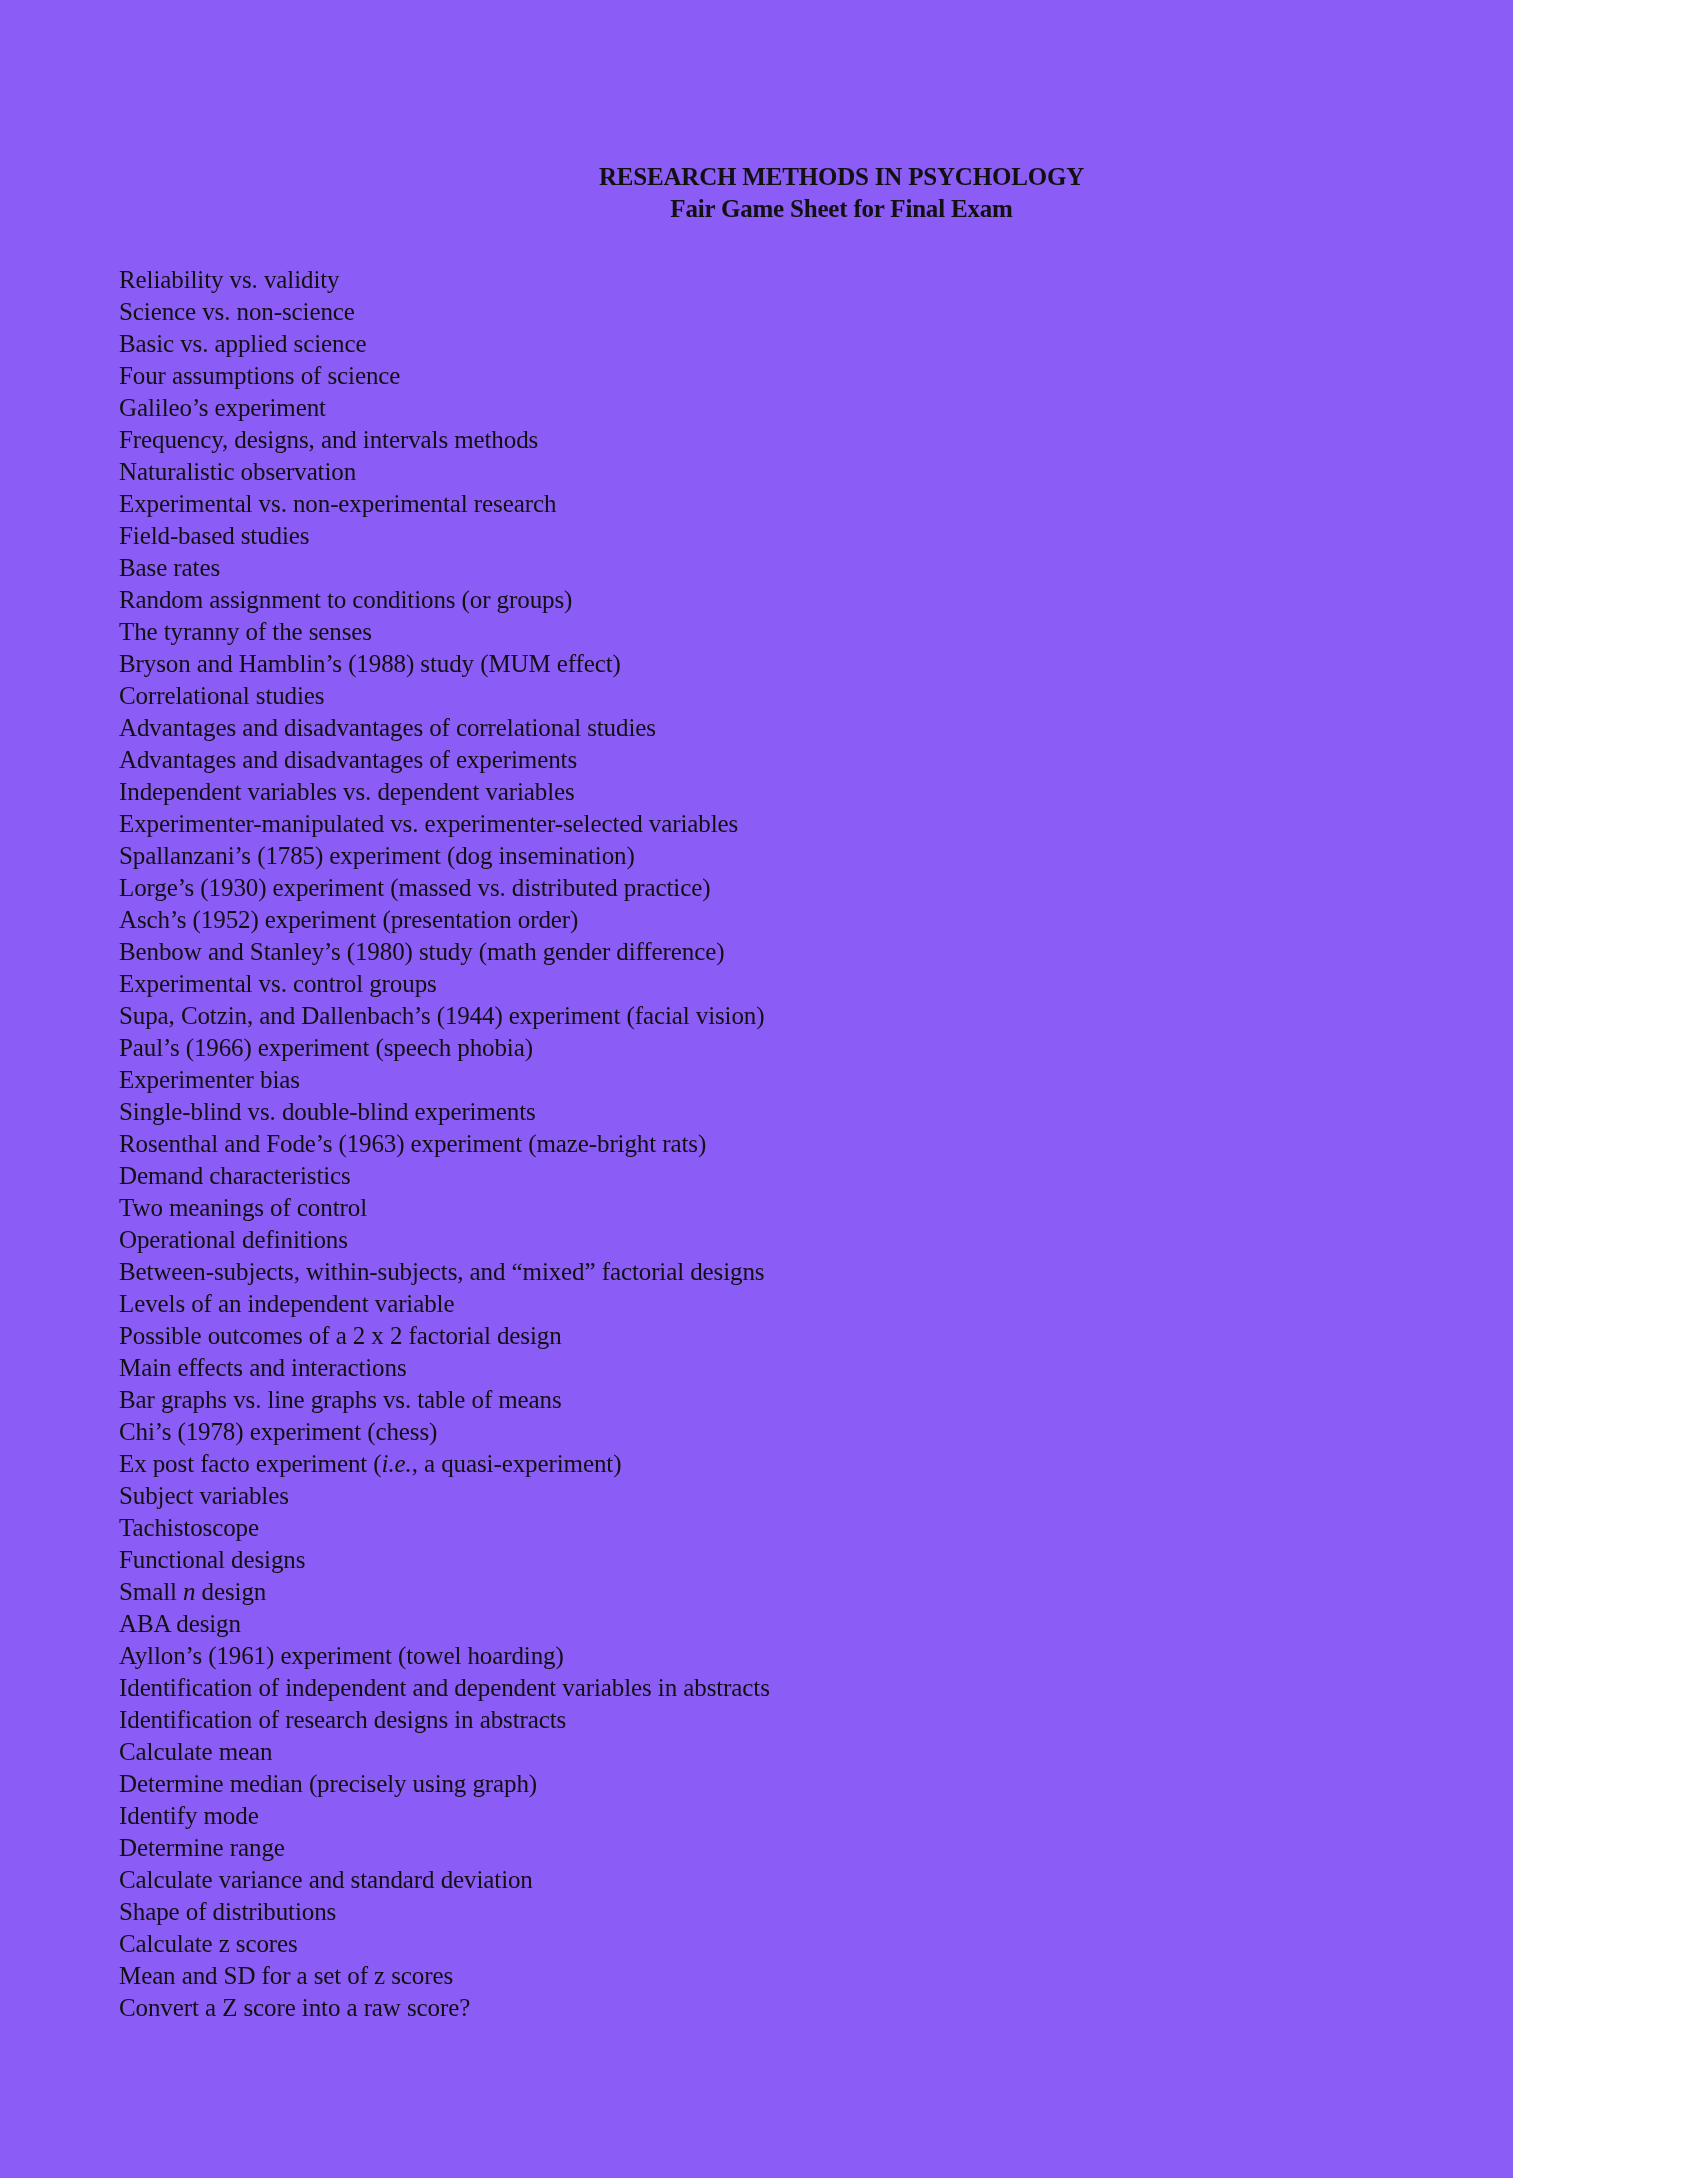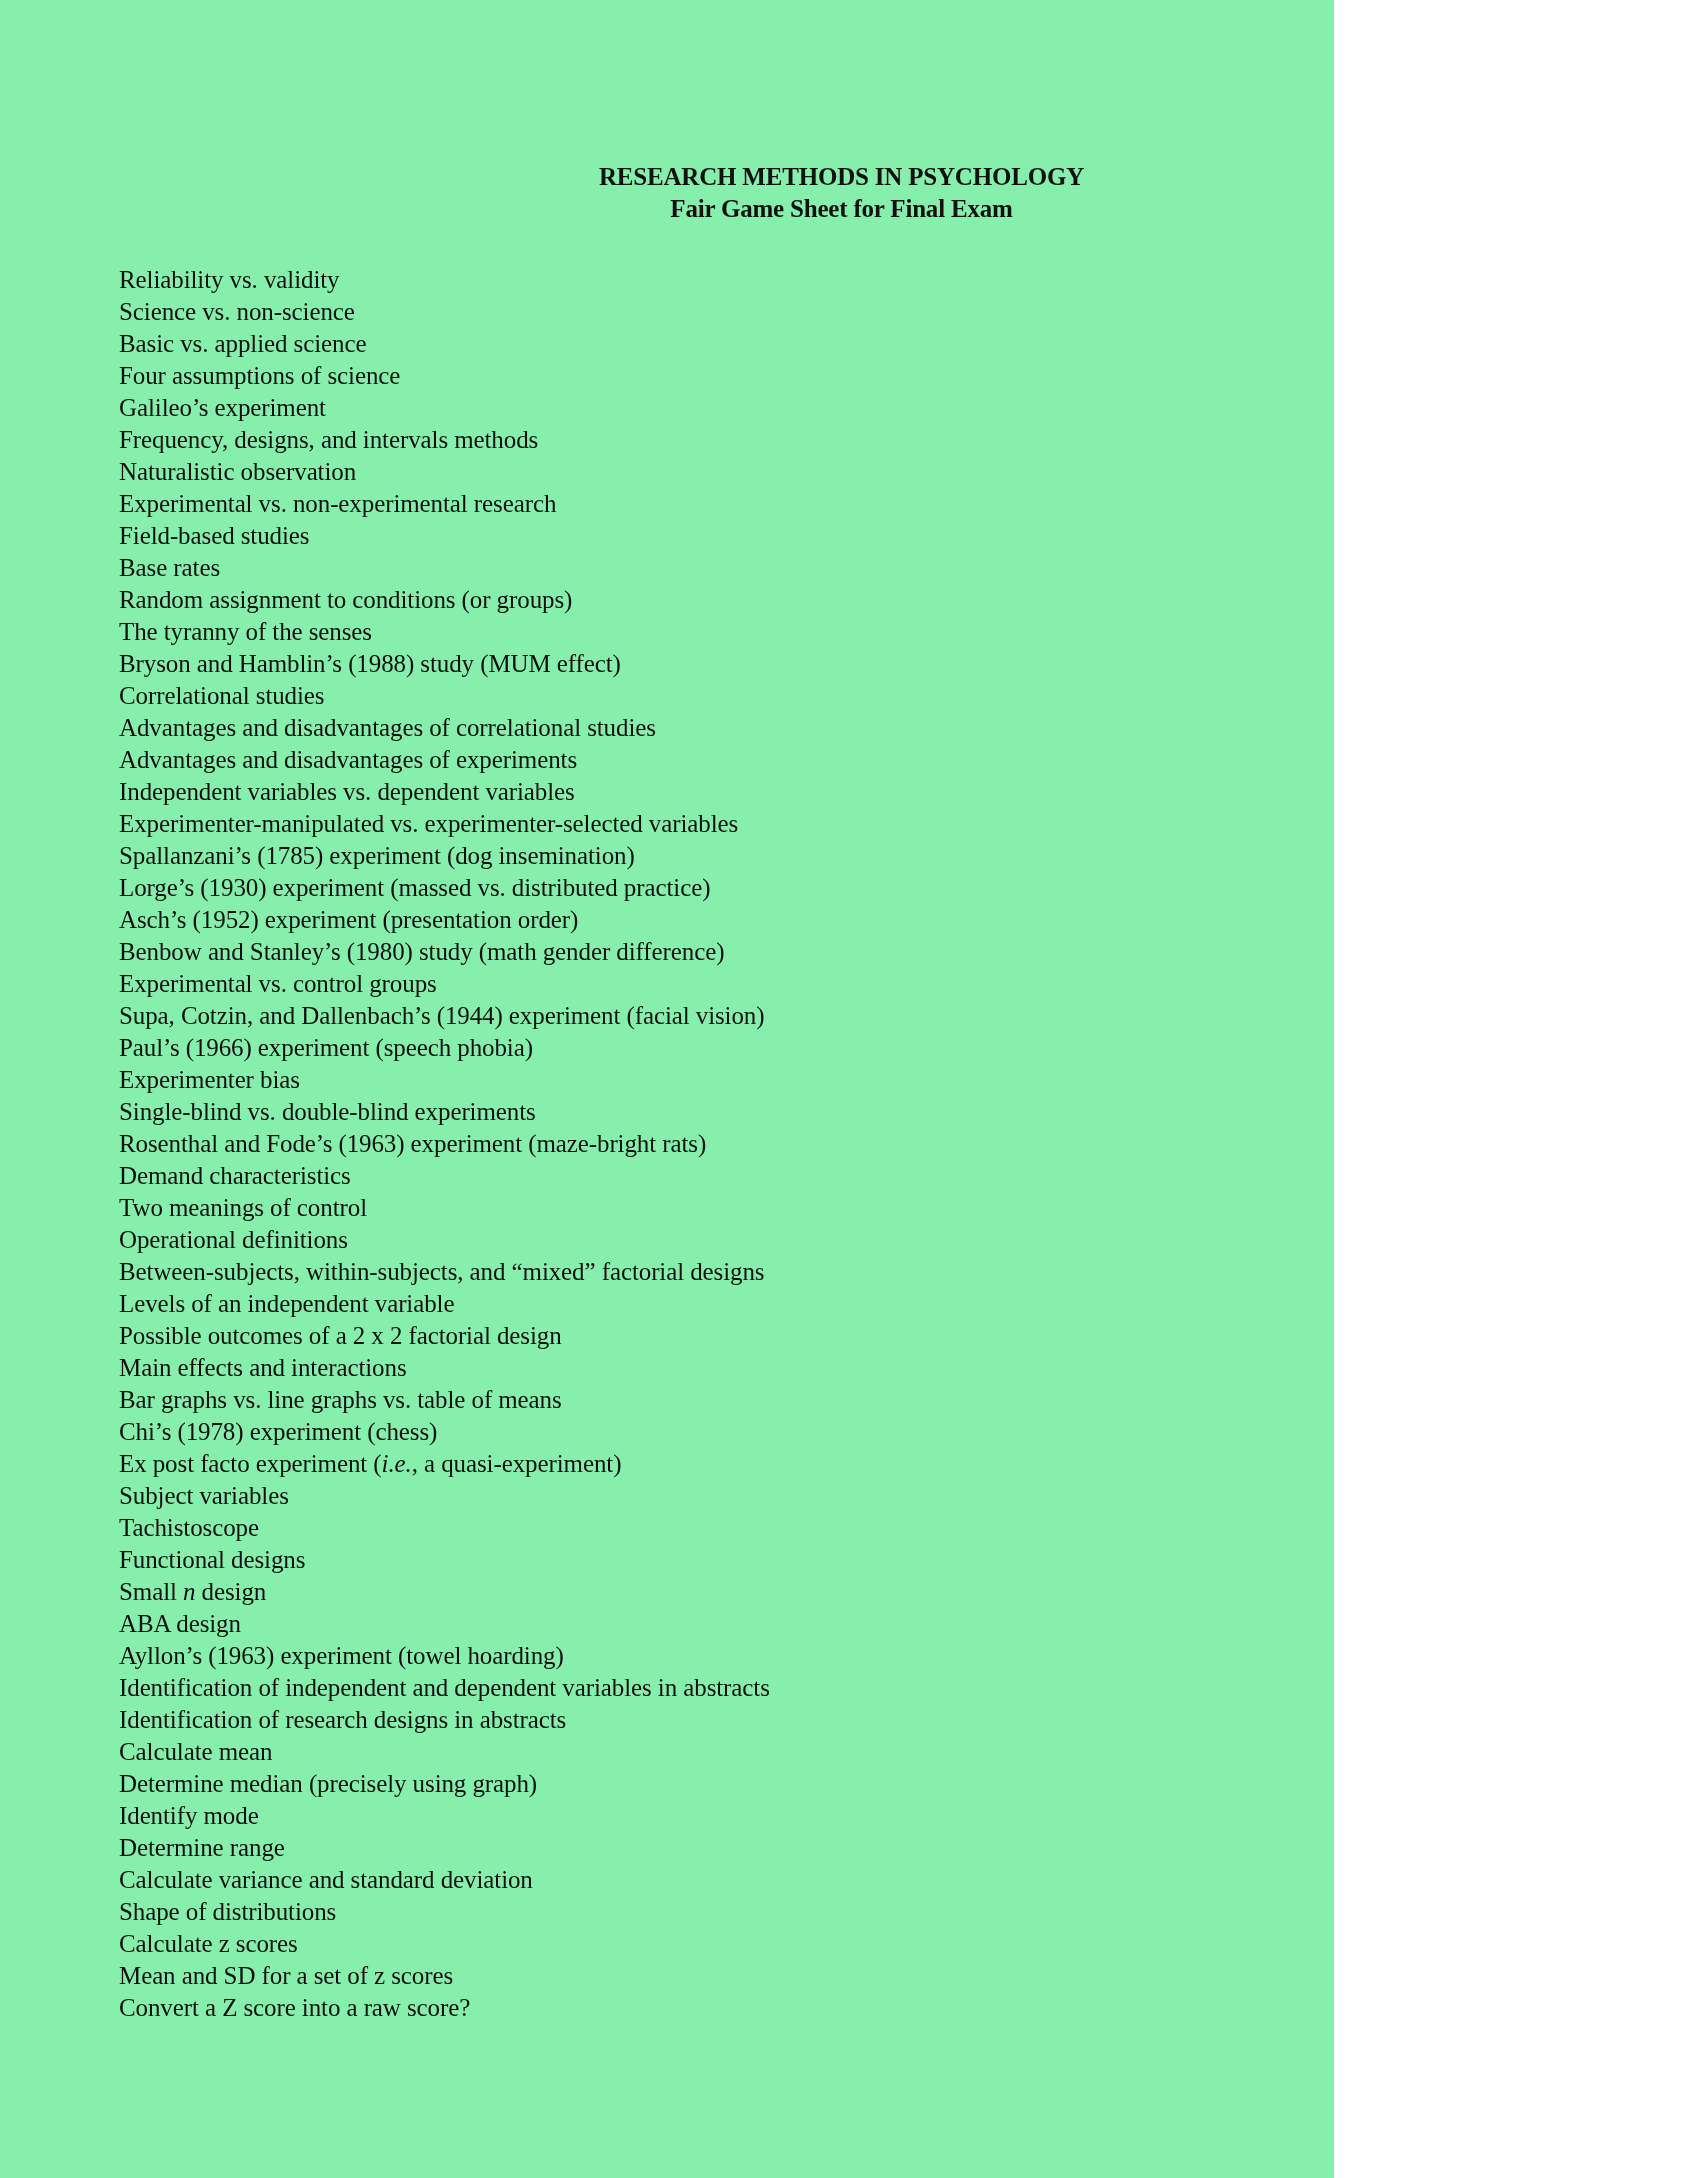--- a/index.html
+++ b/index.html
@@ -11,23 +11,23 @@
       width: 1683px;
       height: 2178px;
       position: relative;
       overflow: hidden;
       font-family: "Liberation Serif", "DejaVu Serif", serif;
       color: #111111;
     }
     .page {
       position: absolute;
       left: 0; top: 0;
-      width: 1334px;
+      width: 1513px;
       height: 2178px;
-      background: #86efac;
+      background: #8b5cf6;
     }
     .header {
       position: absolute;
       left: 0;
       top: 161px;
       width: 1683px;
       text-align: center;
     }
     .title, .subtitle {
       font-weight: bold;
@@ -99,21 +99,21 @@
       <li class="topic"><span>Possible outcomes of a 2 x 2 factorial design</span></li>
       <li class="topic"><span>Main effects and interactions</span></li>
       <li class="topic"><span>Bar graphs vs. line graphs vs. table of means</span></li>
       <li class="topic"><span>Chi’s (1978) experiment (chess)</span></li>
       <li class="topic"><span>Ex post facto experiment (</span><em>i.e.</em><span>, a quasi-experiment)</span></li>
       <li class="topic"><span>Subject variables</span></li>
       <li class="topic"><span>Tachistoscope</span></li>
       <li class="topic"><span>Functional designs</span></li>
       <li class="topic"><span>Small </span><em>n</em><span> design</span></li>
       <li class="topic"><span>ABA design</span></li>
-      <li class="topic"><span>Ayllon’s (1963) experiment (towel hoarding)</span></li>
+      <li class="topic"><span>Ayllon’s (1961) experiment (towel hoarding)</span></li>
       <li class="topic"><span>Identification of independent and dependent variables in abstracts</span></li>
       <li class="topic"><span>Identification of research designs in abstracts</span></li>
       <li class="topic"><span>Calculate mean</span></li>
       <li class="topic"><span>Determine median (precisely using graph)</span></li>
       <li class="topic"><span>Identify mode</span></li>
       <li class="topic"><span>Determine range</span></li>
       <li class="topic"><span>Calculate variance and standard deviation</span></li>
       <li class="topic"><span>Shape of distributions</span></li>
       <li class="topic"><span>Calculate z scores</span></li>
       <li class="topic"><span>Mean and SD for a set of z scores</span></li>

